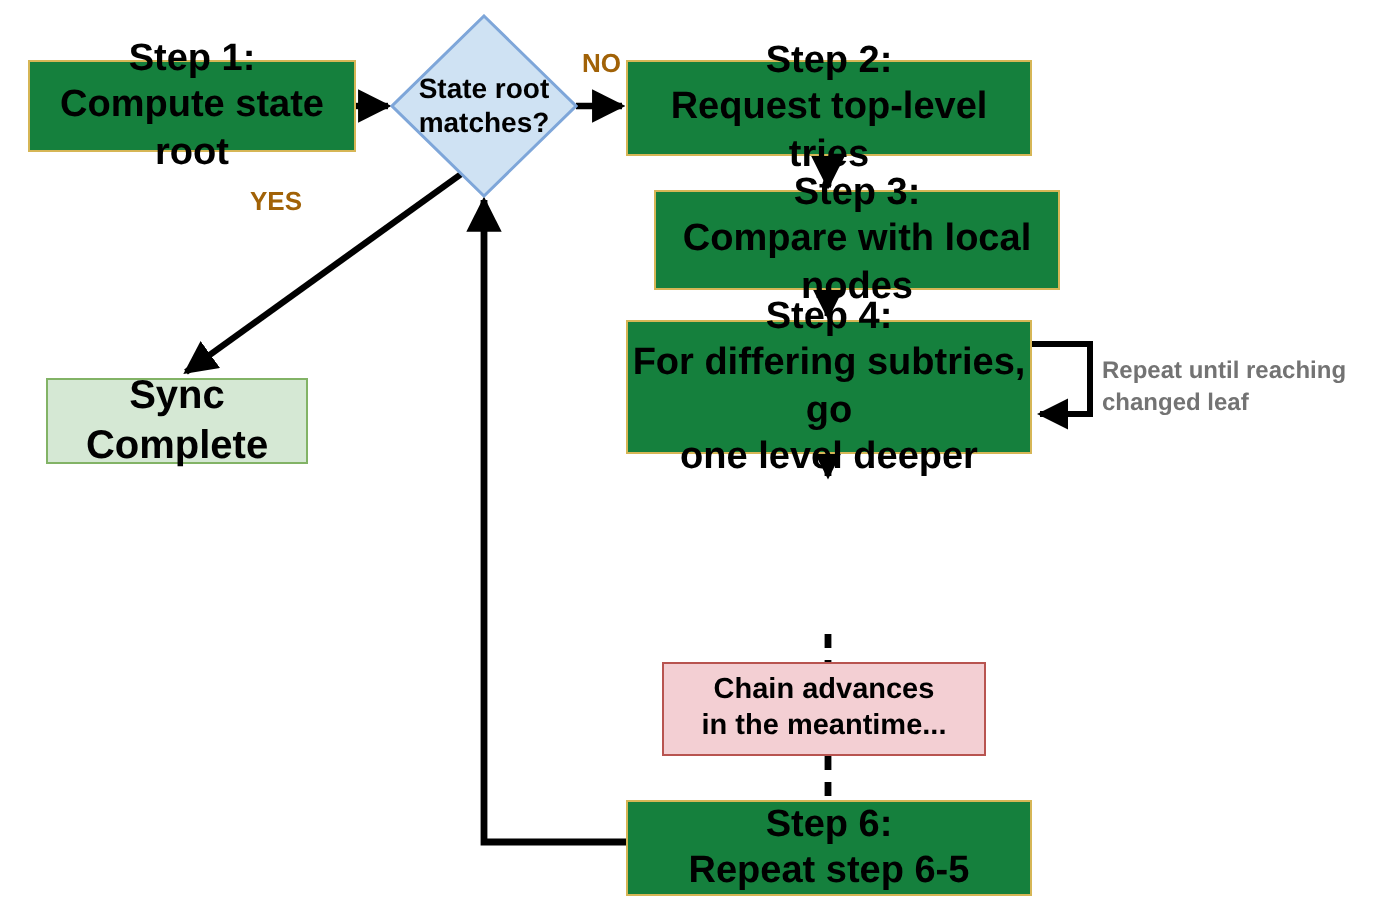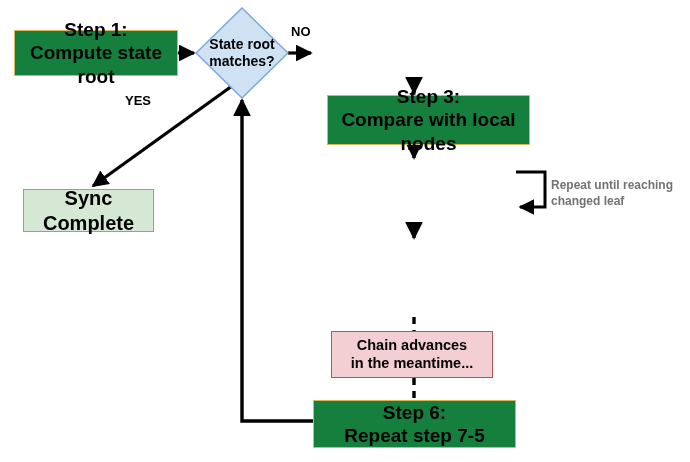--- a/index.html
+++ b/index.html
@@ -69,21 +69,21 @@
     font-size: 14px;
     font-weight: bold;
     color: #000000;
     line-height: 1.25;
     white-space: pre-line;
   }
   .edge-label {
     position: absolute;
     font-size: 13px;
     font-weight: bold;
-    color: #000000;
+    color: #a16207;
     z-index: 4;
     white-space: nowrap;
   }
   .side-note {
     position: absolute;
     font-size: 12px;
     font-weight: bold;
     color: #737373;
     line-height: 1.3;
     z-index: 4;
@@ -141,28 +141,33 @@
     <div class="diamond-label">State root
 matches?</div>
   </div>
 
   <div class="edge-label" style="left:291px; top:24px;">NO</div>
 
   <div class="edge-label" style="left:125px; top:93px;">YES</div>
 
   <div class="node box-green" style="left:23px; top:189px; width:131px; height:43px;">Sync Complete</div>
 
+  <div class="node box-yellow" style="left:313px; top:30px; width:203px; height:48px;">Step 2:
+Request top-level tries</div>
 
   <div class="node box-yellow" style="left:327px; top:95px; width:203px; height:50px;">Step 3:
 Compare with local nodes</div>
 
+  <div class="node box-yellow" style="left:313px; top:160px; width:203px; height:67px;">Step 4:
+For differing subtries, go
+one level deeper</div>
 
   <div class="side-note" style="left:551px; top:178px; width:130px;">Repeat until reaching
 changed leaf</div>
 
 
   <div class="node box-pink" style="left:331px; top:331px; width:162px; height:47px;text-align:center;">Chain advances
 in the meantime...</div>
 
   <div class="node box-yellow" style="left:313px; top:400px; width:203px; height:48px;">Step 6:
-Repeat step 7-5</div>
+Repeat step 6-5</div>
 
 </div>
 
 </body></html>

